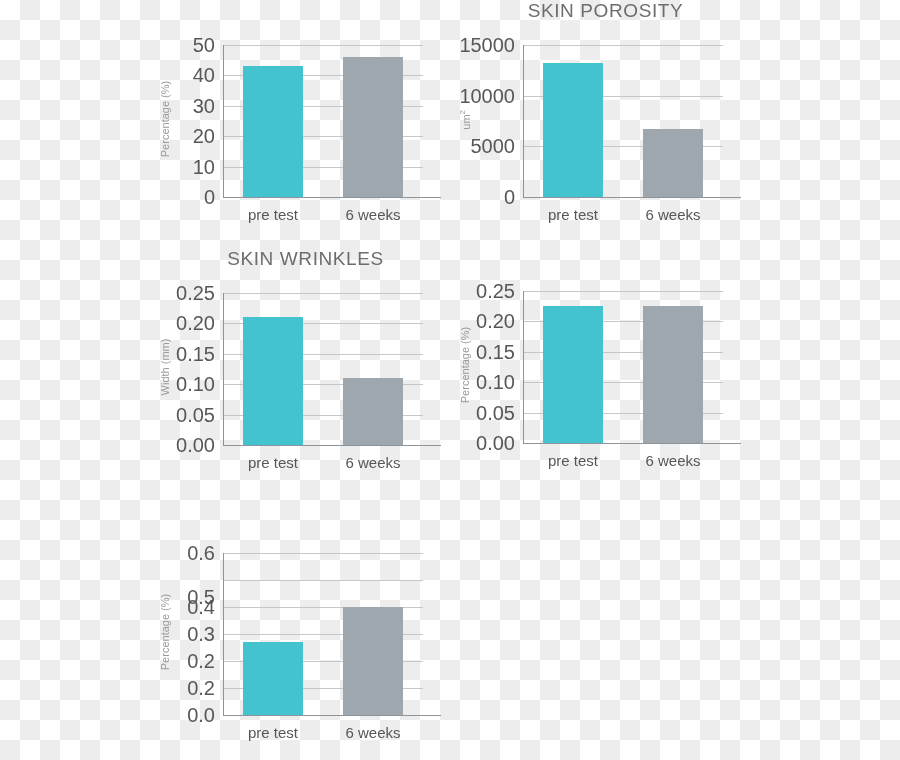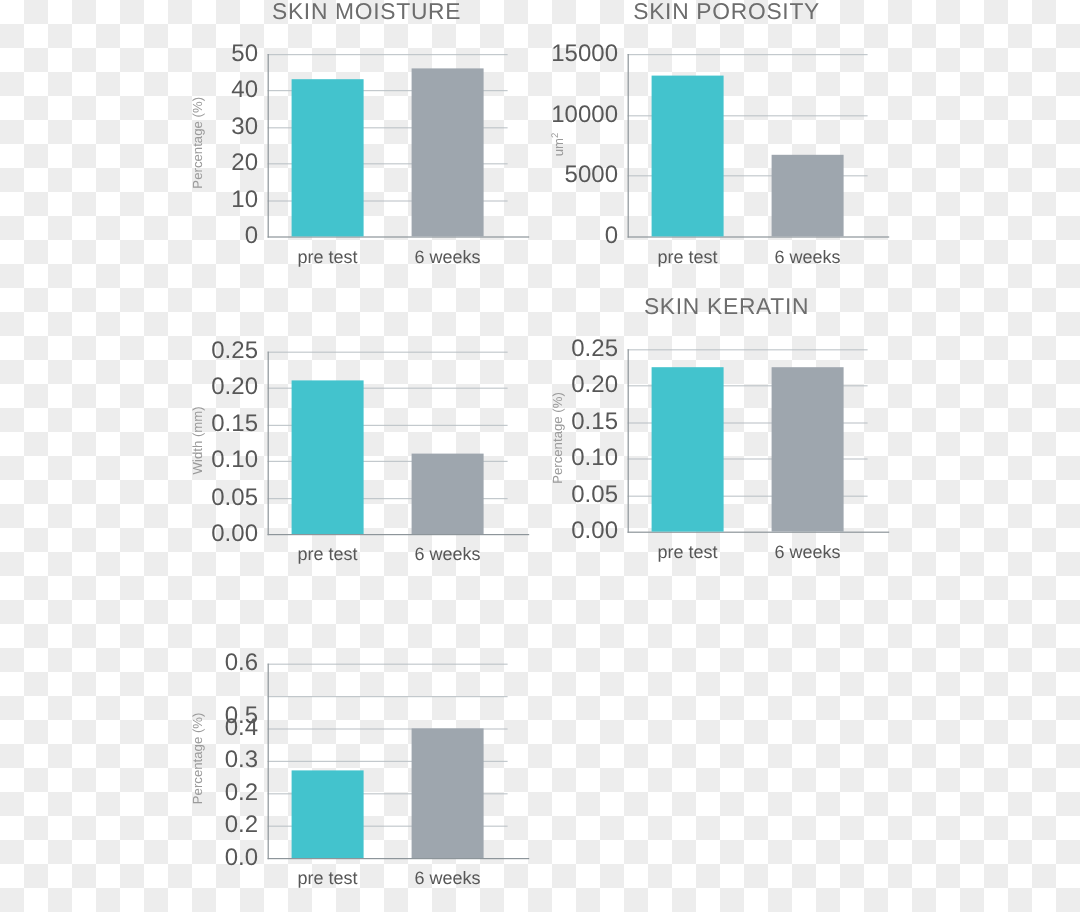--- a/index.html
+++ b/index.html
@@ -102,21 +102,20 @@
     font-size: 15px;
     color: #575757;
     white-space: nowrap;
   }
 </style>
 </head>
 <body>
 
 <div id="charts-root">
     <div class="chart" style="left: 148px; top: 0px; width: 315px; height: 247px;">
-      <div class="chart-title">SKIN MOISTURE</div>
       <div class="y-axis-title" style="width: 110px; left: -38px; top: 113px;">Percentage (%)</div>
       <div class="plot" style="left: 75px; top: 45px; width: 200px; height: 152px;">
         <div class="tick-label" style="top: 152px; right: 208px;">0</div>
         <div class="gridline" style="top: 122px; width: 200px;"></div>
         <div class="tick-label" style="top: 121.6px; right: 208px;">10</div>
         <div class="gridline" style="top: 91px; width: 200px;"></div>
         <div class="tick-label" style="top: 91.2px; right: 208px;">20</div>
         <div class="gridline" style="top: 61px; width: 200px;"></div>
         <div class="tick-label" style="top: 61px; right: 208px;">30</div>
         <div class="gridline" style="top: 30px; width: 200px;"></div>
@@ -144,20 +143,21 @@
         <div class="tick-label" style="top: 0px; right: 208px;">15000</div>
         <div class="axis-y" style="height: 153px;"></div>
         <div class="axis-x" style="top: 152px; width: 218px;"></div>
         <div class="bar" style="left: 20px; width: 60px; height: 133.76px; background: rgb(67, 195, 205);"></div>
         <div class="cat-label" style="left: 50px; top: 161px;">pre test</div>
         <div class="bar" style="left: 120px; width: 60px; height: 67.8933px; background: rgb(158, 166, 174);"></div>
         <div class="cat-label" style="left: 150px; top: 161px;">6 weeks</div>
       </div>
     </div>
     <div class="chart" style="left: 148px; top: 248px; width: 315px; height: 247px;">
+      <div class="chart-title">SKIN WRINKLES</div>
       <div class="y-axis-title" style="width: 110px; left: -38px; top: 113px;">Width (mm)</div>
       <div class="plot" style="left: 75px; top: 45px; width: 200px; height: 152px;">
         <div class="tick-label" style="top: 152px; right: 208px;">0.00</div>
         <div class="gridline" style="top: 122px; width: 200px;"></div>
         <div class="tick-label" style="top: 121.6px; right: 208px;">0.05</div>
         <div class="gridline" style="top: 91px; width: 200px;"></div>
         <div class="tick-label" style="top: 91.2px; right: 208px;">0.10</div>
         <div class="gridline" style="top: 61px; width: 200px;"></div>
         <div class="tick-label" style="top: 60.8px; right: 208px;">0.15</div>
         <div class="gridline" style="top: 30px; width: 200px;"></div>
@@ -166,21 +166,20 @@
         <div class="tick-label" style="top: 0px; right: 208px;">0.25</div>
         <div class="axis-y" style="height: 153px;"></div>
         <div class="axis-x" style="top: 152px; width: 218px;"></div>
         <div class="bar" style="left: 20px; width: 60px; height: 127.68px; background: rgb(67, 195, 205);"></div>
         <div class="cat-label" style="left: 50px; top: 161px;">pre test</div>
         <div class="bar" style="left: 120px; width: 60px; height: 66.88px; background: rgb(158, 166, 174);"></div>
         <div class="cat-label" style="left: 150px; top: 161px;">6 weeks</div>
       </div>
     </div>
     <div class="chart" style="left: 448px; top: 246px; width: 315px; height: 247px;">
-      <div class="chart-title">SKIN KERATIN</div>
       <div class="y-axis-title" style="width: 110px; left: -38px; top: 113px;">Percentage (%)</div>
       <div class="plot" style="left: 75px; top: 45px; width: 200px; height: 152px;">
         <div class="tick-label" style="top: 152px; right: 208px;">0.00</div>
         <div class="gridline" style="top: 122px; width: 200px;"></div>
         <div class="tick-label" style="top: 121.6px; right: 208px;">0.05</div>
         <div class="gridline" style="top: 91px; width: 200px;"></div>
         <div class="tick-label" style="top: 91.2px; right: 208px;">0.10</div>
         <div class="gridline" style="top: 61px; width: 200px;"></div>
         <div class="tick-label" style="top: 60.8px; right: 208px;">0.15</div>
         <div class="gridline" style="top: 30px; width: 200px;"></div>

